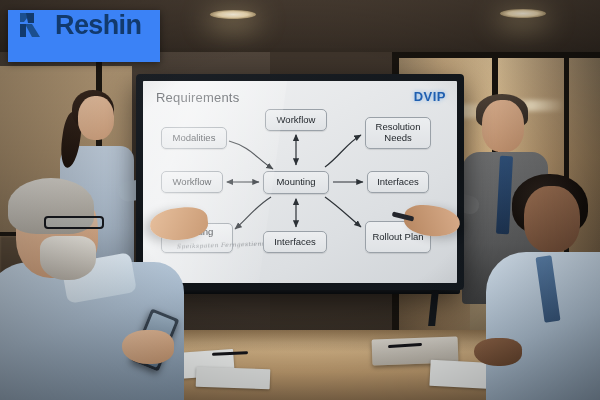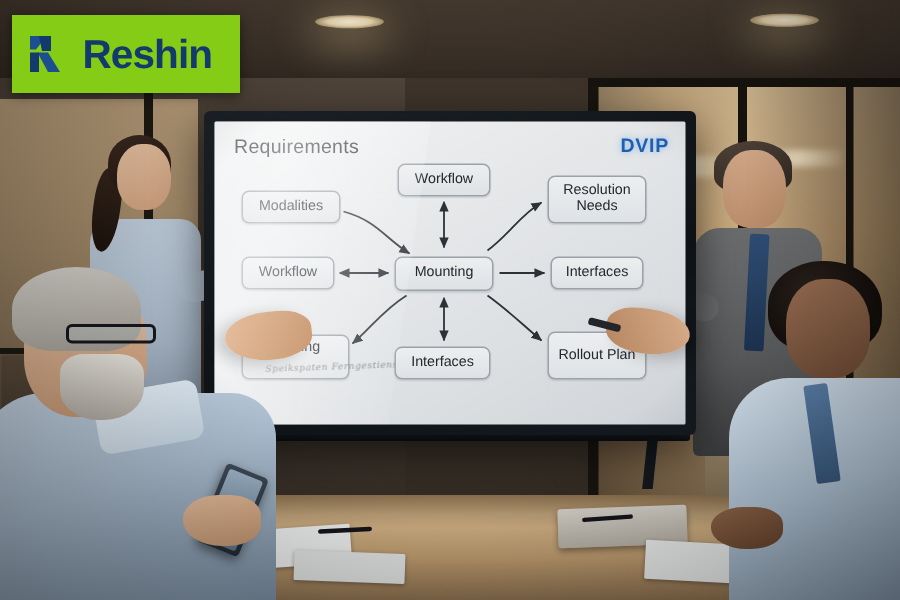--- a/index.html
+++ b/index.html
@@ -316,23 +316,23 @@
   }
 
   .vignette {
     position:absolute; inset:0; pointer-events:none;
     background:radial-gradient(ellipse at 50% 45%, rgba(0,0,0,0) 42%, rgba(0,0,0,.38) 100%);
   }
 
   
   .logo-box {
     position:absolute; left:8px; top:10px; width:152px; height:52px;
-    background:#84cc16;
+    background:#3b82f6;
     box-shadow:0 2px 7px rgba(0,0,0,.45);
-    display:flex; align-items:center; gap:7px; padding:0 10px;
+    display:flex; align-items:flex-start; gap:7px; padding:0 10px;
   }
   .logo-text {
     font-size:27px; font-weight:bold; color:#123a6d; letter-spacing:-.6px;
   }
 </style>
 </head>
 <body>
 
 <div class="scene">
 

